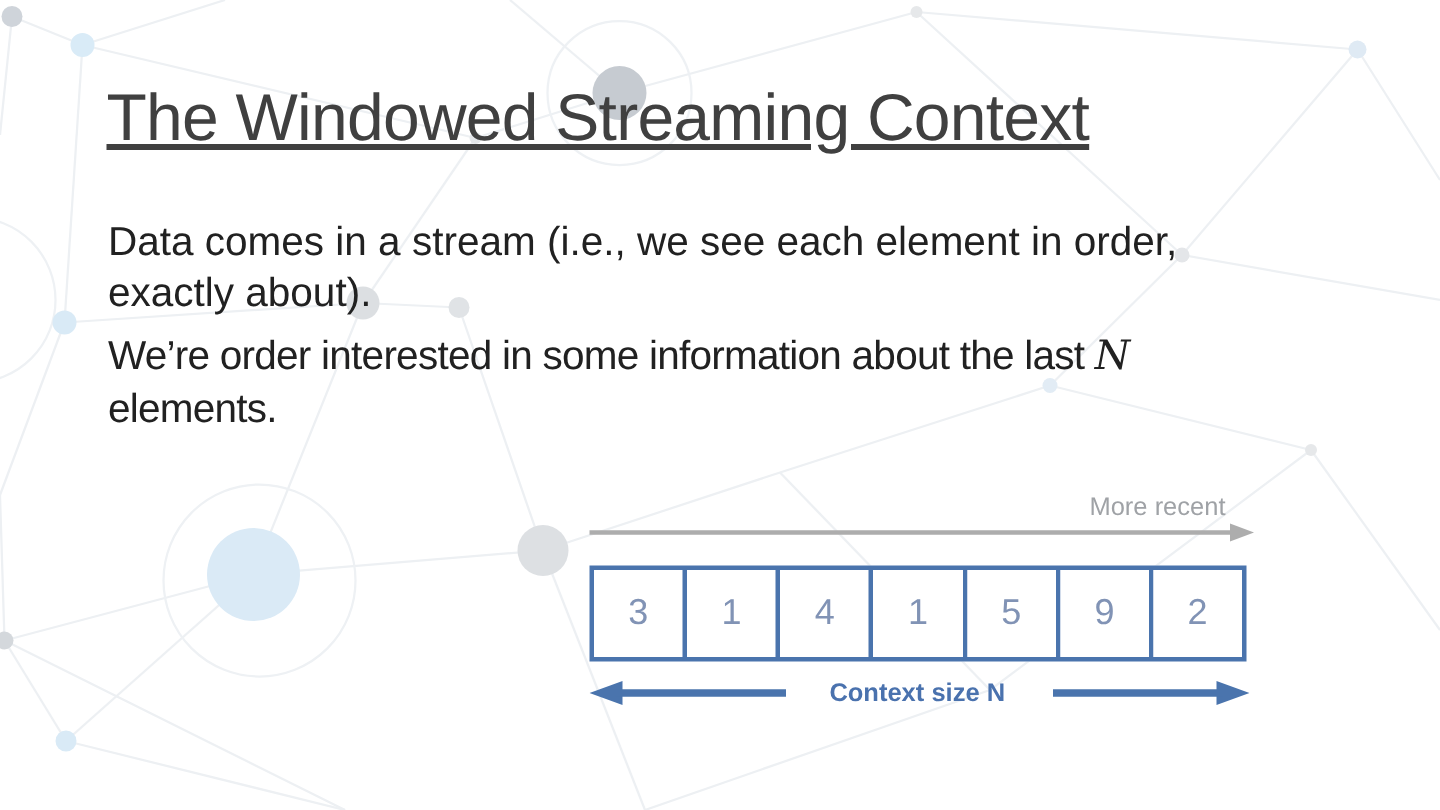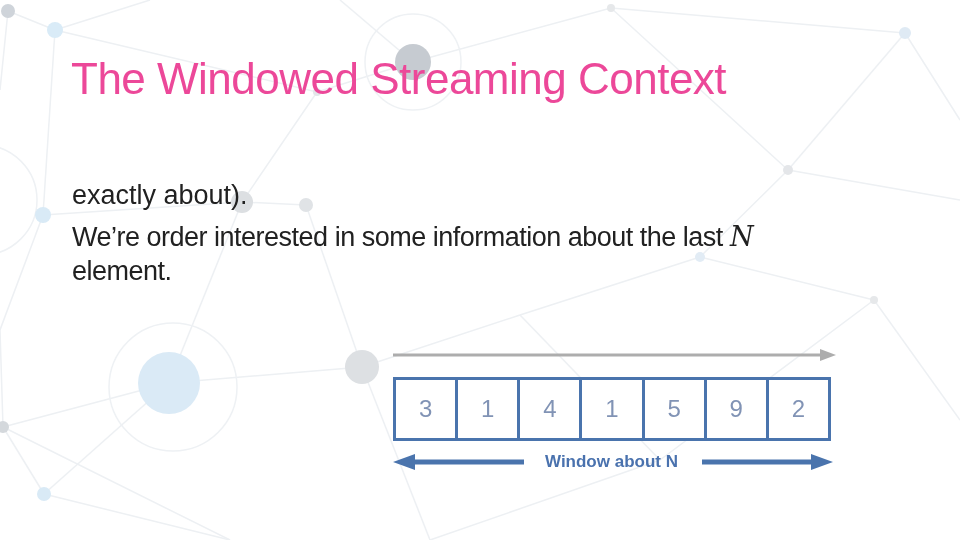--- a/index.html
+++ b/index.html
@@ -20,22 +20,23 @@
     width: 960px; height: 540px;
     pointer-events: none;
   }
   .title {
     position: absolute;
     left: 71px; top: 54px;
     margin: 0;
     font-size: 44px;
     font-weight: 400;
     letter-spacing: -0.5px;
-    color: #ec4899;
+    color: #404040;
     white-space: nowrap;
+    text-decoration: underline;
   }
   .body-text {
     position: absolute;
     left: 72px; top: 144px;
     width: 780px;
     color: #212121;
   }
   .body-text p {
     margin: 0 0 8px 0;
     font-size: 27px;
@@ -154,27 +155,28 @@
       <circle cx="788" cy="170" r="5" fill="#e4e6e9"></circle>
       <circle cx="700" cy="257" r="5" fill="#e2ecf5"></circle>
       <circle cx="905" cy="33" r="6" fill="#dfeaf4"></circle>
       <circle cx="874" cy="300" r="4" fill="#e6e8ea"></circle>
     </g>
   </svg>
 
   <h1 class="title">The Windowed Streaming Context</h1>
 
   <div class="body-text">
-    <p class="para-1"><br>
+    <p class="para-1"><span>Data comes in a stream (i.e., we see each element in order,</span><br>
       <span>exactly about).</span></p>
     <p class="para-2"><span>We’re order interested in some information about the last</span>
       <span class="math-var">N</span><br>
-      <span>element.</span></p>
+      <span>elements.</span></p>
   </div>
 
+  <div class="more-recent">More recent</div>
 
   <svg class="gray-arrow" width="445" height="14" viewBox="0 0 445 14" xmlns="http://www.w3.org/2000/svg">
     <line x1="1" y1="7" x2="430" y2="7" stroke="#adadad" stroke-width="3"></line>
     <polygon points="428,1 444,7 428,13" fill="#adadad"></polygon>
   </svg>
 
   <div class="cell-row">
     <div class="cell">3</div>
     <div class="cell">1</div>
     <div class="cell">4</div>
@@ -182,21 +184,21 @@
     <div class="cell">5</div>
     <div class="cell">9</div>
     <div class="cell">2</div>
   </div>
 
   <svg class="blue-arrow-left" width="131" height="18" viewBox="0 0 131 18" xmlns="http://www.w3.org/2000/svg">
     <polygon points="0,9 22,1 22,17" fill="#4a74ad"></polygon>
     <line x1="18" y1="9" x2="131" y2="9" stroke="#4a74ad" stroke-width="5"></line>
   </svg>
 
-  <div class="window-label"><span>Window about</span>
+  <div class="window-label"><span>Context size</span>
     <span class="math-bold">N</span></div>
 
   <svg class="blue-arrow-right" width="131" height="18" viewBox="0 0 131 18" xmlns="http://www.w3.org/2000/svg">
     <polygon points="131,9 109,1 109,17" fill="#4a74ad"></polygon>
     <line x1="0" y1="9" x2="113" y2="9" stroke="#4a74ad" stroke-width="5"></line>
   </svg>
 
 </div>
 
 </body></html>

